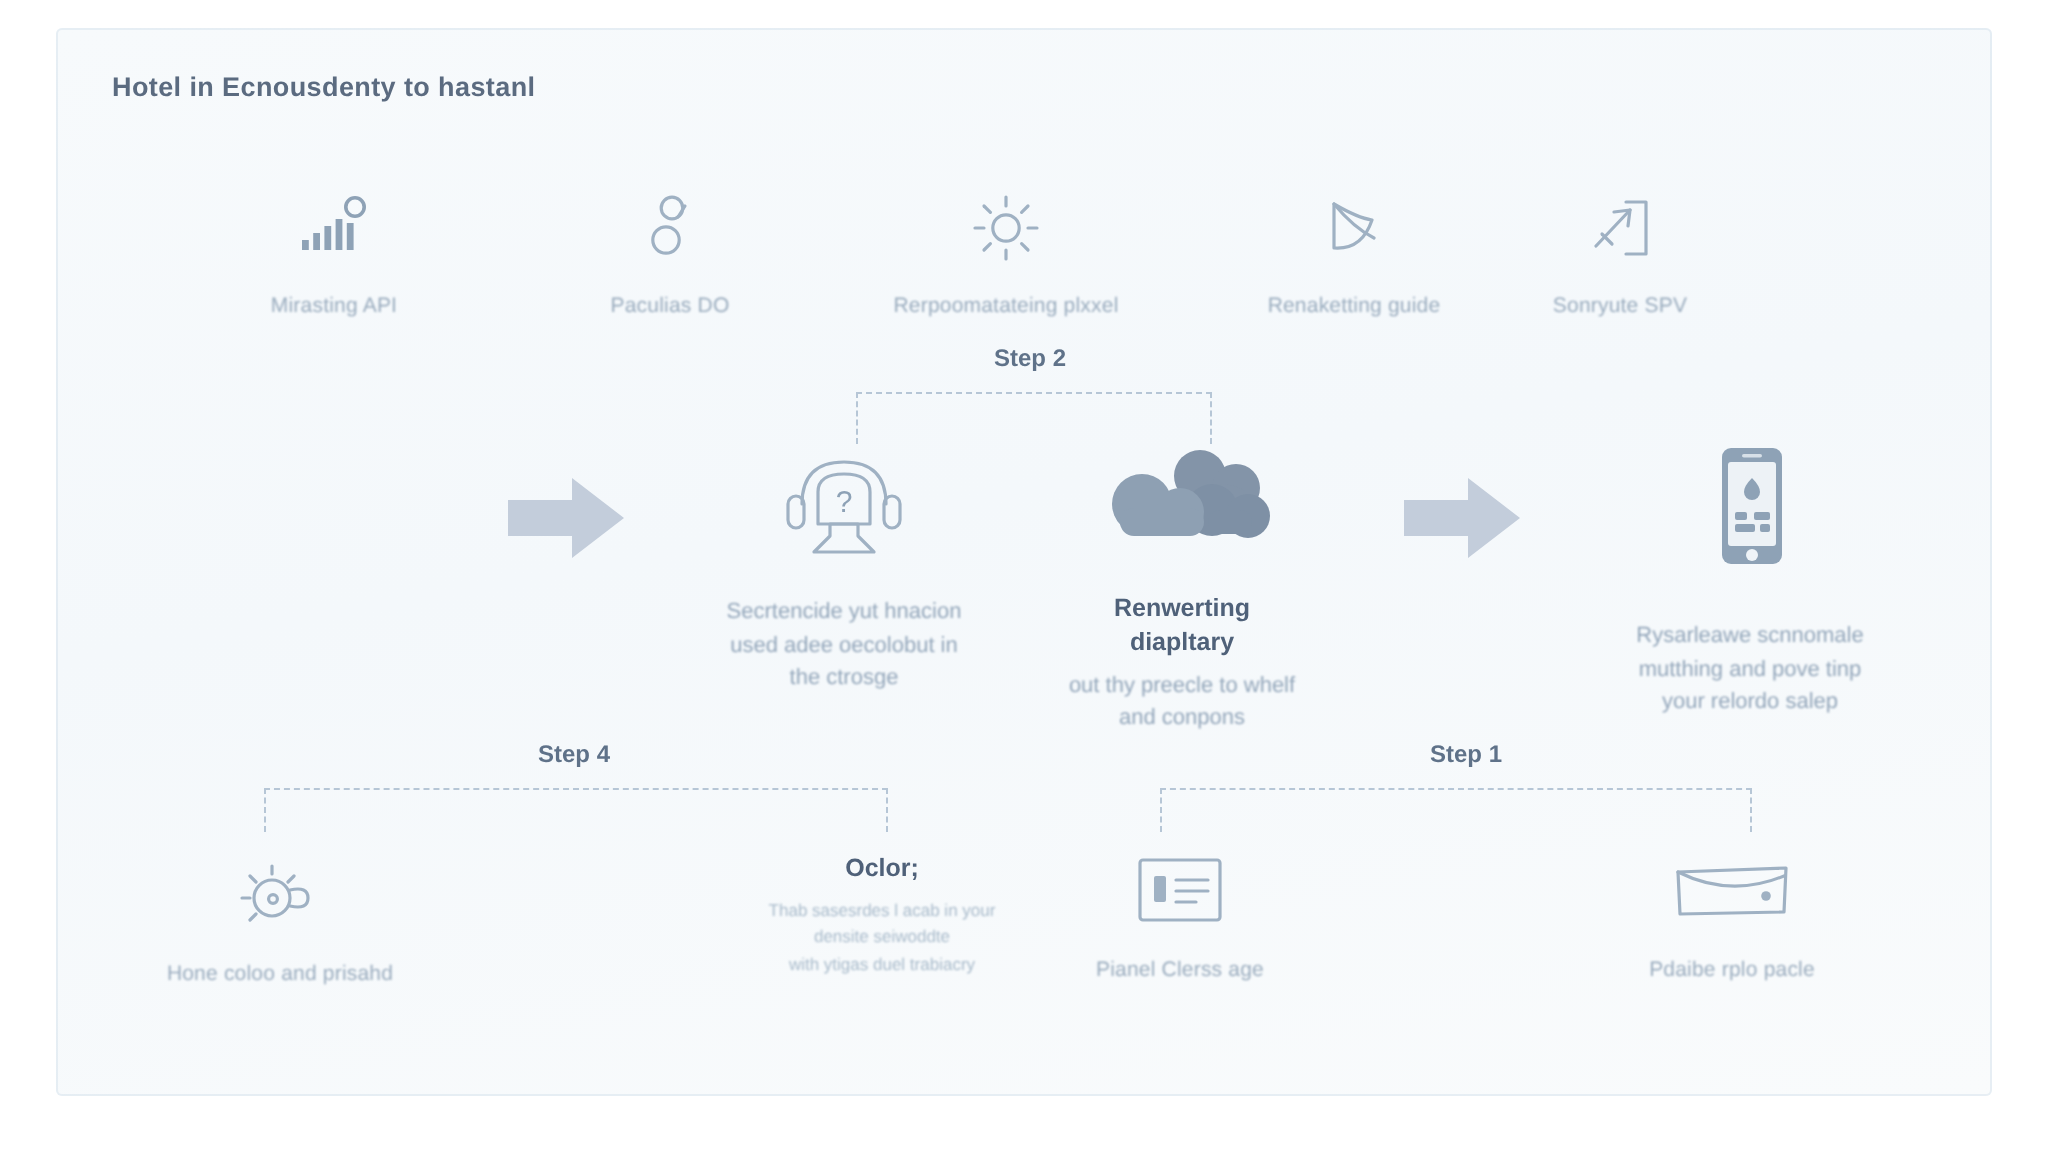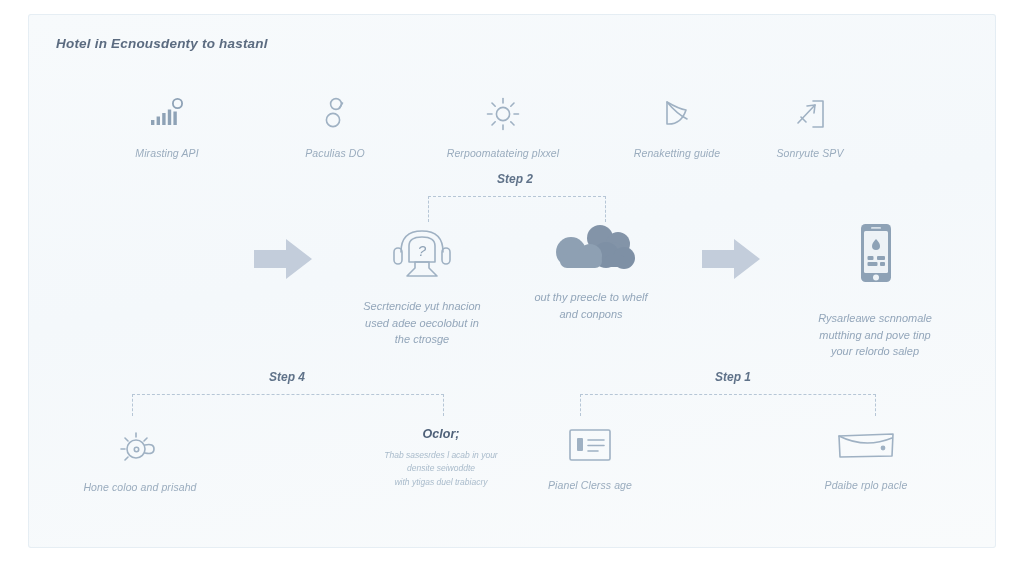--- a/index.html
+++ b/index.html
@@ -12,21 +12,20 @@
     height: 576px;
     font-family: "Liberation Sans", sans-serif;
     overflow: hidden;
   }
 
   #canvas {
     position: relative;
     width: 912px;
     height: 576px;
     background: #ffffff;
-    font-style: italic;
   }
 
   
   .card {
     position: absolute;
     left: 28px;
     top: 14px;
     width: 968px;
     height: 534px;
     background: linear-gradient(170deg, #f7fafc 0%, #f4f8fb 45%, #f9fbfc 100%);
@@ -247,20 +246,24 @@
           <circle cx="62" cy="33" r="13"></circle>
           <circle cx="80" cy="36" r="11"></circle>
           <rect x="60" y="33" width="22" height="12" rx="6"></rect>
         </g>
         <g fill="#8ea0b3">
           <circle cx="27" cy="30" r="15"></circle>
           <circle cx="46" cy="34" r="12"></circle>
           <rect x="16" y="32" width="42" height="14" rx="7"></rect>
         </g>
       </svg>
+    </div>
+    <div class="cap-head" style="margin-top:12px;">
+      <div>Renwerting</div>
+      <div>diapltary</div>
     </div>
     <div class="cap-mid" style="margin-top:5px;">
       <div>out thy preecle to whelf</div>
       <div>and conpons</div>
     </div>
   </div>
 
   <div class="arrow" style="left:700px; top:236px;">
     <svg width="64" height="46" viewBox="0 0 64 46">
       <path d="M2 14 L34 14 L34 3 L60 23 L34 43 L34 32 L2 32 Z" fill="#c3cddb"></path>

